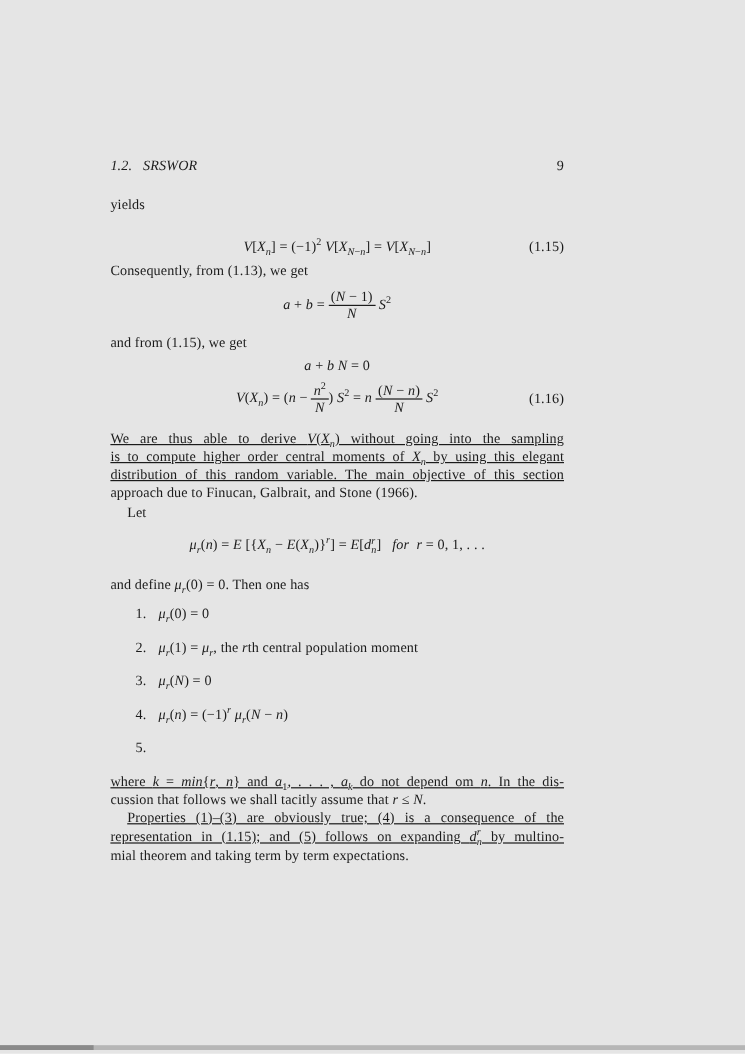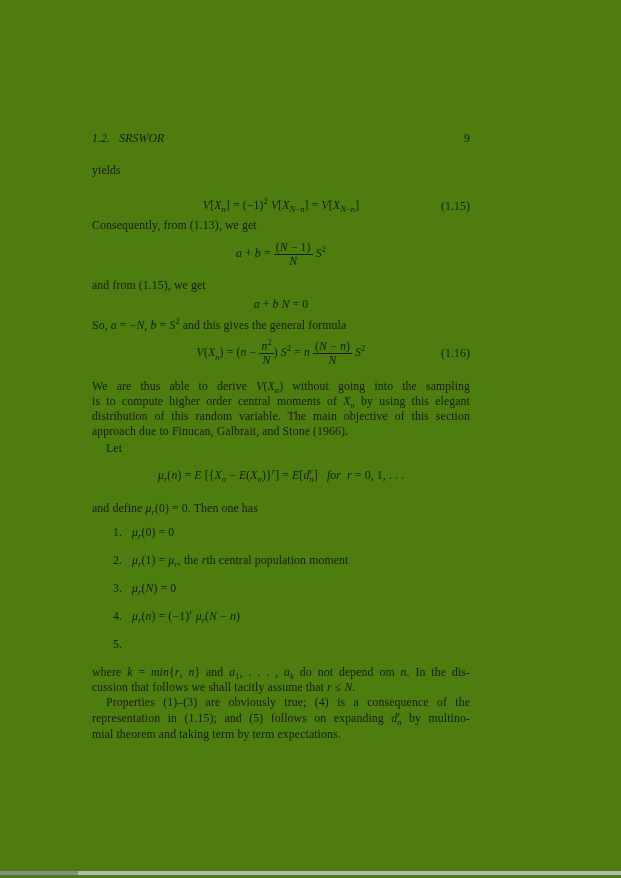--- a/index.html
+++ b/index.html
@@ -1,28 +1,28 @@
 <!DOCTYPE html>
 <html><head>
 <meta charset="utf-8">
 <style>
   html,body{margin:0;padding:0;}
   body{
     width:621px;height:878px;position:relative;background:#ffffff;
     font-family:"Liberation Serif", serif;color:#1b1b1b;overflow:hidden;
   }
-  .page{position:absolute;inset:0;background:#4d7c0f;}
+  .page{position:absolute;inset:0;background:#e5e5e5;}
   .content{
     position:absolute;left:92px;top:131px;width:378px;
     font-size:11.8px;line-height:15px;letter-spacing:0.1px;
   }
   .runhead{display:flex;justify-content:space-between;align-items:baseline;}
   .sec{font-style:italic;white-space:pre;}
   .line{white-space:normal;}
-  .jline{text-align:justify;text-align-last:justify;}
+  .jline{text-align:justify;text-align-last:justify;text-decoration:underline;}
   .indent{text-indent:14px;}
   i{font-style:italic;}
   sub,sup{font-size:0.72em;line-height:0;}
   .eqrow{position:relative;text-align:center;}
   .eq{white-space:pre;display:inline-block;}
   .tag{position:absolute;right:0;top:50%;transform:translateY(-50%);}
   .frac{display:inline-block;vertical-align:middle;text-align:center;line-height:1.1;}
   .fn{display:block;padding:0 2px;}
   .fd{display:block;border-top:1px solid #1b1b1b;padding:0 2px;}
   .ss{display:inline-block;vertical-align:-0.45em;font-size:0.72em;line-height:1;text-align:left;}
@@ -70,21 +70,20 @@
     <div id="eqab" class="eqrow">
       <span class="eq"><i>a</i> + <i>b</i> = <span class="frac"><span class="fn">(<i>N</i> − 1)</span><span class="fd"><i>N</i></span></span> <i>S</i><sup>2</sup></span>
     </div>
 
     <div id="andfrom" class="line">and from (1.15), we get</div>
 
     <div id="eqabn" class="eqrow">
       <span class="eq"><i>a</i> + <i>b</i> <i>N</i> = 0</span>
     </div>
 
-    <div id="so" class="line">So, <i>a</i> = −<i>N</i>,  <i>b</i> = <i>S</i><sup>2</sup> and this gives the general formula</div>
 
     <div id="eq116" class="eqrow">
       <span class="eq"><i>V</i>(<i>X</i><sub><i>n</i></sub>) = (<i>n</i> − <span class="frac"><span class="fn"><i>n</i><sup>2</sup></span><span class="fd"><i>N</i></span></span>) <i>S</i><sup>2</sup> = <i>n</i> <span class="frac"><span class="fn">(<i>N</i> − <i>n</i>)</span><span class="fd"><i>N</i></span></span> <i>S</i><sup>2</sup></span>
       <span class="tag">(1.16)</span>
     </div>
 
     <div id="derive">
       <div class="jline">We are thus able to derive <i>V</i>(<i>X</i><sub><i>n</i></sub>) without going into the sampling</div>
       <div class="jline">is to compute higher order central moments of <i>X</i><sub><i>n</i></sub> by using this elegant</div>
       <div class="jline">distribution of this random variable. The main objective of this section</div>

